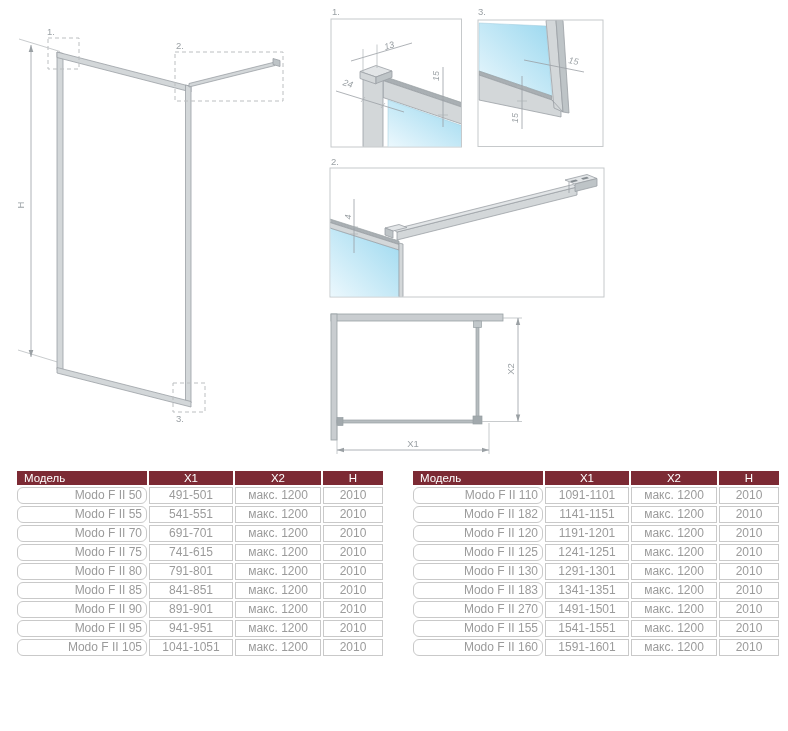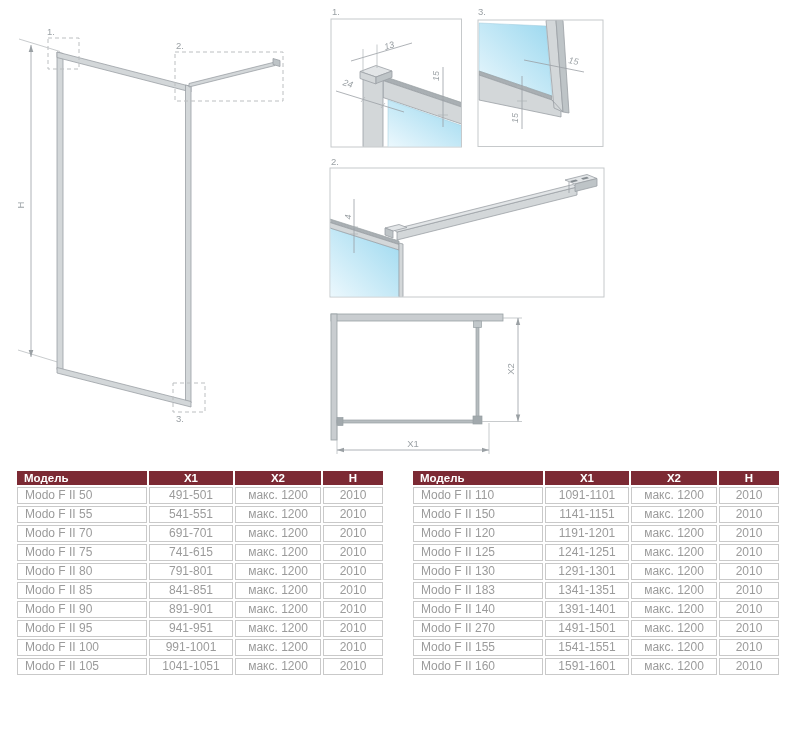--- a/index.html
+++ b/index.html
@@ -14,27 +14,27 @@
   svg .thin{stroke:var(--line);stroke-width:0.8;fill:none;}
   svg .hair{stroke:#b0b5b8;stroke-width:0.7;fill:none;}
   svg .dashed{fill:none;stroke:#bcbfc1;stroke-width:1;stroke-dasharray:4,3;}
   svg .arrow{fill:var(--line);stroke:none;}
   svg .lbl{font-family:"Liberation Sans",sans-serif;font-size:9.5px;fill:#9ba1a5;}
   svg .dimnum{font-family:"Liberation Sans",sans-serif;font-size:9px;font-style:italic;fill:#9ba1a5;}
   .stopA{stop-color:var(--glass-dark,#9bd8ef);}
   .stopB{stop-color:var(--glass-light,#ecf8fd);}
 
   table.spec{position:absolute;top:469px;border-collapse:separate;border-spacing:2px;table-layout:fixed;}
-  table.spec th{background:var(--accent-header,#7c2a34);color:#fff;font-size:11.5px;font-weight:700;
+  table.spec th{background:var(--accent-header,#7c2a34);color:#fff;font-size:11.5px;font-weight:400;
       height:14px;padding:0 6px;text-align:center;white-space:nowrap;}
   table.spec th.model{text-align:left;padding-left:7px;}
   table.spec td{border:1px solid var(--table-border,#c9c9c9);color:var(--table-text,#9b9b9b);
       font-size:12px;height:15px;line-height:15px;padding:0 4px;text-align:center;white-space:nowrap;
       background:#fff;}
-  table.spec td.model{text-align:left;padding-left:7px;}
+  table.spec td.model{text-align:right;padding-left:7px;border-radius:6px;}
   #table-left{left:15px;}
   #table-right{left:411px;}
   #table-left col.c-model,#table-right col.c-model{width:130px;}
   #table-left col.c-x1,#table-right col.c-x1{width:84px;}
   #table-left col.c-x2,#table-right col.c-x2{width:86px;}
   #table-left col.c-h,#table-right col.c-h{width:60px;}
 </style>
 </head>
 <body>
 
@@ -264,26 +264,20 @@
           <td>макс. 1200</td>
           <td>2010</td>
         </tr>
         <tr>
           <td class="model">Modo F II 95</td>
           <td>941-951</td>
           <td>макс. 1200</td>
           <td>2010</td>
         </tr>
         <tr>
-          <td class="model">Modo F II 100</td>
-          <td>991-1001</td>
-          <td>макс. 1200</td>
-          <td>2010</td>
-        </tr>
-        <tr>
           <td class="model">Modo F II 105</td>
           <td>1041-1051</td>
           <td>макс. 1200</td>
           <td>2010</td>
         </tr>
       </tbody>
   </table>
 
   <table class="spec" id="table-right">
     <colgroup>
@@ -301,21 +295,21 @@
       </tr>
     </thead>
     <tbody>
         <tr>
           <td class="model">Modo F II 110</td>
           <td>1091-1101</td>
           <td>макс. 1200</td>
           <td>2010</td>
         </tr>
         <tr>
-          <td class="model">Modo F II 150</td>
+          <td class="model">Modo F II 182</td>
           <td>1141-1151</td>
           <td>макс. 1200</td>
           <td>2010</td>
         </tr>
         <tr>
           <td class="model">Modo F II 120</td>
           <td>1191-1201</td>
           <td>макс. 1200</td>
           <td>2010</td>
         </tr>
@@ -331,26 +325,20 @@
           <td>макс. 1200</td>
           <td>2010</td>
         </tr>
         <tr>
           <td class="model">Modo F II 183</td>
           <td>1341-1351</td>
           <td>макс. 1200</td>
           <td>2010</td>
         </tr>
         <tr>
-          <td class="model">Modo F II 140</td>
-          <td>1391-1401</td>
-          <td>макс. 1200</td>
-          <td>2010</td>
-        </tr>
-        <tr>
           <td class="model">Modo F II 270</td>
           <td>1491-1501</td>
           <td>макс. 1200</td>
           <td>2010</td>
         </tr>
         <tr>
           <td class="model">Modo F II 155</td>
           <td>1541-1551</td>
           <td>макс. 1200</td>
           <td>2010</td>

